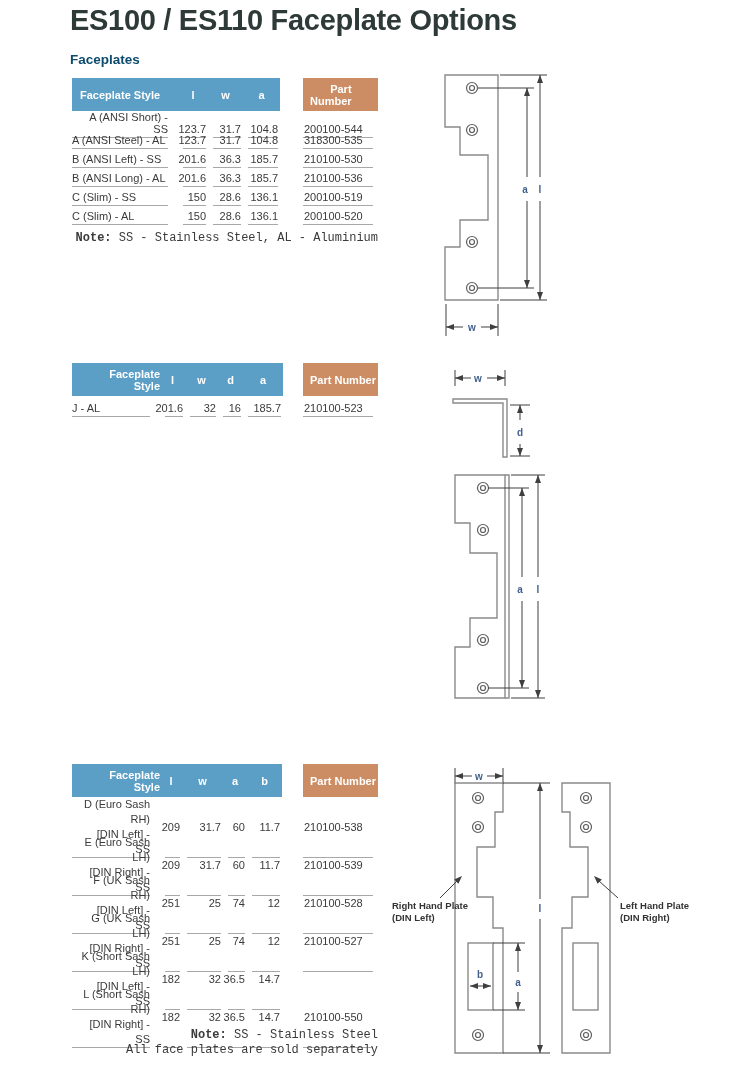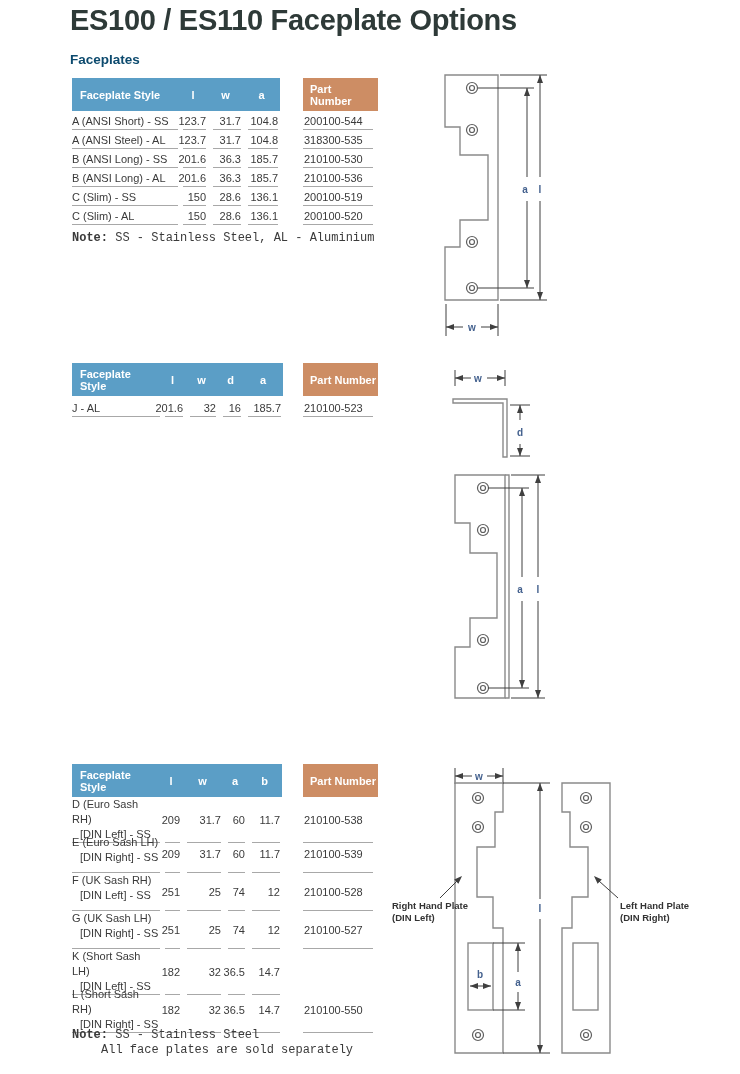--- a/index.html
+++ b/index.html
@@ -2,39 +2,39 @@
 <html><head>
 <meta charset="utf-8">
 <style>
   html,body{margin:0;padding:0;background:#fff;}
   #page{position:relative;width:740px;height:1074px;background:#fff;overflow:hidden;
         font-family:"Liberation Sans",sans-serif;color:#3a3a3a;}
   .title{position:absolute;left:70px;top:4px;font-size:29px;font-weight:700;
          color:#2e3a38;letter-spacing:-0.3px;}
   .section{position:absolute;left:70px;top:52px;font-size:13.5px;font-weight:700;color:#0c4a6e;}
 
-  .ftable{position:absolute;left:72px;width:306px;}
+  .ftable{position:absolute;left:72px;width:306px;text-align:right;}
   .t1{top:78px; --cols:106px 30px 35px 37px 23px 75px;}
   .t2{top:363px;--cols:88px 25px 33px 25px 40px 20px 75px;}
   .t3{top:764px;--cols:88px 22px 41px 24px 35px 21px 75px;}
 
   .thead,.trow{display:grid;grid-template-columns:var(--cols);}
   .thead{height:33px;}
   .hcell{background:#5b9ec6;color:#fff;font-size:11px;font-weight:700;
          display:flex;align-items:center;justify-content:center;}
   .h-style{justify-content:flex-start;padding-left:8px;}
   .h-gap{background:#fff;}
   .h-part{background:#cd8d64;justify-content:flex-start;padding-left:7px;line-height:12px;}
   .t1 .h-part{padding-right:28px;}
   .t2 .h-part,.t3 .h-part{white-space:nowrap;}
 
   .t1 .trow{height:19px;} .t2 .trow{height:21px;} .t3 .trow{height:38px;}
   .cell{border-bottom:1px solid #a8a8a8;font-size:11px;display:flex;
         align-items:flex-end;padding-bottom:2px;}
-  .c-style{}
+  .c-style{margin-right:10px;}
   .c-num{justify-content:flex-end;margin-left:5px;margin-right:2px;}
   .c-gap{border:none;}
   .c-part{margin-right:5px;padding-left:1px;}
   .t3 .cell{align-items:center;padding-bottom:0;}
   .t3 .c-style{display:block;line-height:15px;}
   .style2{padding-left:8px;}
 
   .note{margin-top:6px;font-size:12px;line-height:15px;font-family:Liberation Mono, monospace;}
   .note b{font-weight:700;}
   .t2 .note{margin-top:14px;}
@@ -83,21 +83,21 @@
             <div>A (ANSI Steel) - AL</div>
           </div>
           <div class="cell c-num">123.7</div>
           <div class="cell c-num">31.7</div>
           <div class="cell c-num">104.8</div>
           <div class="c-gap"></div>
           <div class="cell c-part">318300-535</div>
         </div>
         <div class="trow">
           <div class="cell c-style">
-            <div>B (ANSI Long) - SS</div>
+            <div>B (ANSI Left) - SS</div>
           </div>
           <div class="cell c-num">201.6</div>
           <div class="cell c-num">36.3</div>
           <div class="cell c-num">185.7</div>
           <div class="c-gap"></div>
           <div class="cell c-part">210100-530</div>
         </div>
         <div class="trow">
           <div class="cell c-style">
             <div>B (ANSI Long) - AL</div>

